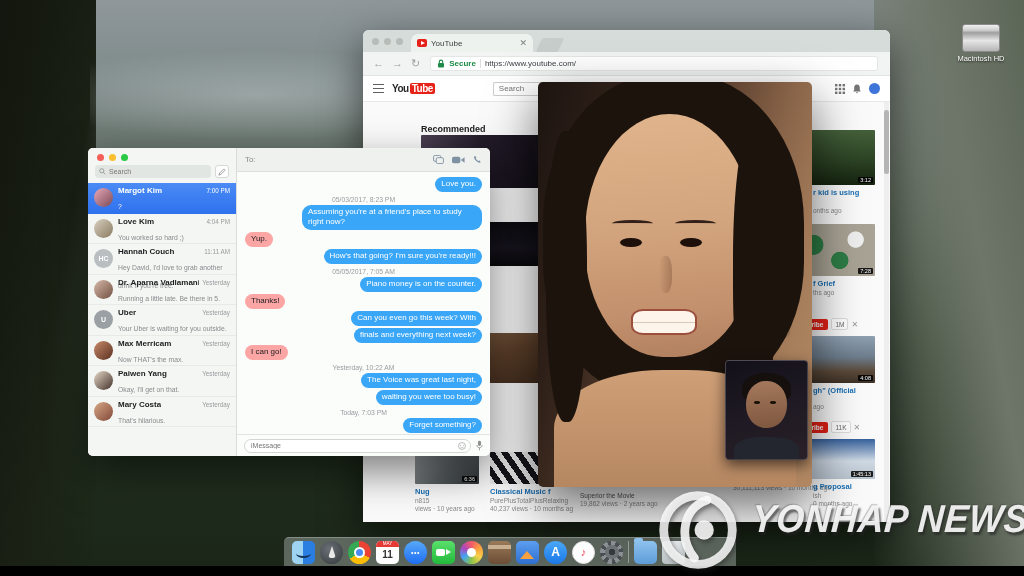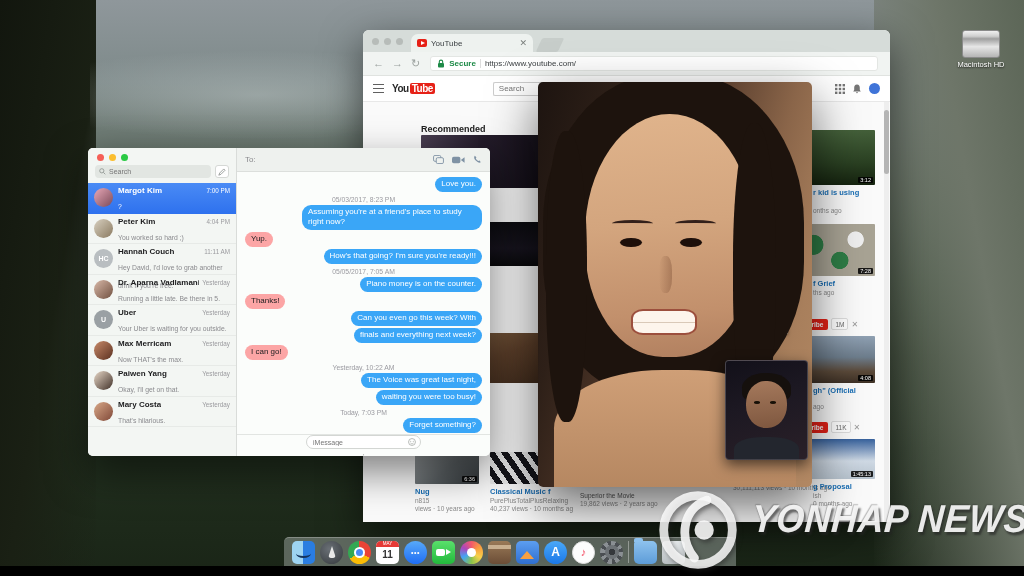--- a/index.html
+++ b/index.html
@@ -8,21 +8,21 @@
     background:linear-gradient(180deg,#8f979b 0%,#7e8a8a 14%,#5d6b5e 32%,#41513f 48%,#2e3c2a 62%,#22301f 78%,#1a2517 100%);}
   
   .cliff-left{position:absolute;left:0;top:0;width:96px;height:100%;
     background:linear-gradient(100deg,#12160e 0%,#1a2014 55%,rgba(26,32,20,0) 100%);}
   .cliff-right{position:absolute;right:0;top:0;width:150px;height:100%;
     background:linear-gradient(260deg,#5c6657 0%,#6e7669 35%,rgba(110,118,105,0) 100%);}
   .haze{position:absolute;left:90px;top:50px;width:420px;height:90px;background:radial-gradient(ellipse at 40% 50%,rgba(215,222,222,.35),rgba(215,222,222,0) 70%);}
   .letterbox{position:absolute;left:0;bottom:0;width:100%;height:10px;background:#000;z-index:55;}
 
   
-  .disk{position:absolute;left:948px;top:24px;width:66px;text-align:center;z-index:5;margin-top:6px;}
+  .disk{position:absolute;left:948px;top:24px;width:66px;text-align:center;z-index:5;}
   .disk .drive{width:38px;height:28px;margin:0 auto;border-radius:3px;
     background:linear-gradient(180deg,#efefef 0%,#cfcfcf 20%,#9f9f9f 30%,#e6e6e6 60%,#b5b5b5 100%);
     border:1px solid #8a8a8a;}
   .disk .dlabel{margin-top:2px;font-size:7.5px;color:#fff;text-shadow:0 1px 2px rgba(0,0,0,.8);}
 
   
   .browser{position:absolute;left:363px;top:30px;width:527px;height:492px;z-index:10;
     border-radius:6px 6px 0 0;overflow:hidden;box-shadow:0 14px 40px rgba(0,0,0,.55);background:#fafafa;}
   .tabstrip{height:22px;background:#d6dcd9;display:flex;align-items:flex-end;}
   .traffic{display:flex;gap:5px;margin:0 8px 7px 9px;}
@@ -111,21 +111,21 @@
   .conv.sel .cname,.conv.sel .ctime,.conv.sel .cprev{color:#fff;}
   .chatpane{flex:1;display:flex;flex-direction:column;min-width:0;position:relative;}
   .chathdr{height:24px;background:#eef1ee;border-bottom:1px solid #dcdfdc;display:flex;align-items:center;padding:0 8px;}
   .tolabel{font-size:8px;color:#8a8a8e;}
   .hdricons{margin-left:auto;display:flex;gap:8px;align-items:center;}
   .chatbody{flex:1;background:#fbfdfb;display:flex;flex-direction:column;gap:2px;padding:5px 8px 2px;overflow:hidden;}
   .bub{font-size:8px;line-height:1.25;padding:2px 6px 3px;border-radius:9px;max-width:180px;}
   .out{align-self:flex-end;background:#3aa6f7;color:#fff;}
   .in{align-self:flex-start;background:#fca5a5;color:#1c1c1e;}
   .ts{align-self:center;font-size:6.8px;color:#9a9aa0;margin-top:2px;}
-  .inputbar{height:22px;border-top:1px solid #e2e5e2;display:flex;align-items:center;gap:5px;padding:0 7px;background:#fbfdfb;flex-direction:column;}
+  .inputbar{height:22px;border-top:1px solid #e2e5e2;display:flex;align-items:center;gap:5px;padding:0 7px;background:#fbfdfb;}
   .imsgwrap{flex:1;position:relative;display:flex;}
   .imsg{flex:1;height:14px;border:1px solid #d3d6d3;border-radius:7px;font-size:7px;padding:0 16px 0 6px;color:#444;outline:none;background:#fff;}
   .imsgwrap svg{position:absolute;right:5px;top:3px;}
 
   
   .ft{position:absolute;left:538px;top:82px;width:274px;height:405px;z-index:20;border-radius:5px;overflow:hidden;
     box-shadow:0 18px 50px rgba(0,0,0,.6);
     background:linear-gradient(105deg,#1d1410 0%,#2e2018 22%,#53392a 45%,#8a6549 68%,#a87f5c 85%,#b28863 100%);}
   .ft-frame{position:absolute;right:24px;top:216px;width:24px;height:36px;background:#ded6c4;border:2px solid #b9b09c;box-shadow:0 1px 3px rgba(0,0,0,.4);}
   .ft-frame i{position:absolute;left:3px;top:3px;right:3px;bottom:3px;background:linear-gradient(160deg,#c7a98a,#7c5f49);}
@@ -390,21 +390,21 @@
           <span class="avatar av0"></span>
           <span class="cbody"><span class="crow1">
                 <span class="cname">Margot Kim</span>
                 <span class="ctime">7:00 PM</span>
               </span>
           <span class="cprev">?</span></span>
         </div>
         <div class="conv">
           <span class="avatar av1"></span>
           <span class="cbody"><span class="crow1">
-                <span class="cname">Peter Kim</span>
+                <span class="cname">Love Kim</span>
                 <span class="ctime">4:04 PM</span>
               </span>
           <span class="cprev">You worked so hard ;)</span></span>
         </div>
         <div class="conv">
           <span class="avatar av3">HC</span>
           <span class="cbody"><span class="crow1">
                 <span class="cname">Hannah Couch</span>
                 <span class="ctime">11:11 AM</span>
               </span>

